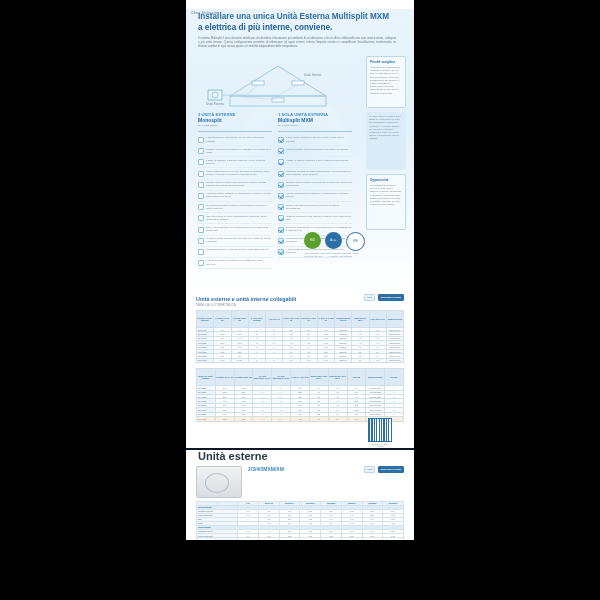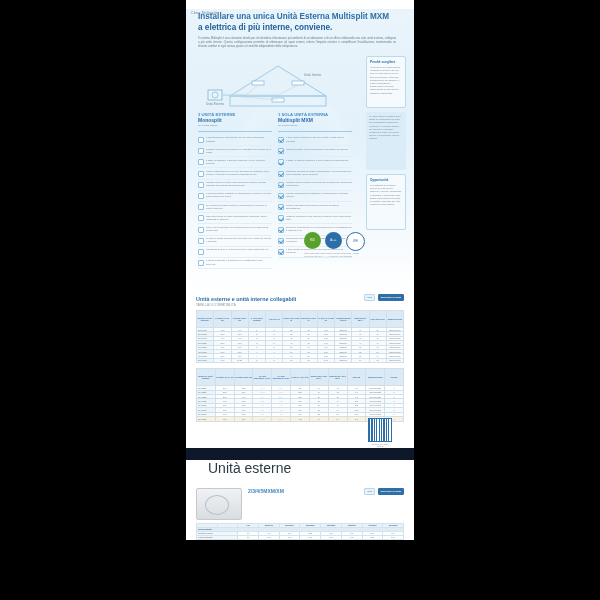--- a/index.html
+++ b/index.html
@@ -68,21 +68,21 @@
   table.dt tr:nth-child(even) td{background:#f8fbfd;}
   table.dt tr:nth-child(even) td.lab{background:#eef5fa;}
   tr.hl td{background:#fdf1dc !important;}
   .qr{position:absolute;right:12px;bottom:6px;width:22px;height:22px;background:
      repeating-linear-gradient(90deg,#2a6fa9 0 1.2px,#fff 1.2px 2.4px),
      repeating-linear-gradient(0deg,rgba(42,111,169,.55) 0 1.2px,rgba(255,255,255,0) 1.2px 2.4px);
      border:1px solid #2a6fa9;}
   .qrcap{position:absolute;right:12px;bottom:1px;width:24px;font-size:1.7px;color:#7d8b94;text-align:center;}
 
   
-  .big-title{font-size:14px;color:#2b3b46;font-weight:400;margin:12px;}
+  .big-title{font-size:11px;color:#2b3b46;font-weight:700;margin:2px;}
   .prodrow{display:flex;align-items:flex-start;gap:6px;margin-top:4px;}
   .prodimg{width:44px;height:30px;background:linear-gradient(180deg,#f0f2f4,#d9dde1);border:.5px solid #c3c9ce;border-radius:2px;position:relative;}
   .prodimg:after{content:"";position:absolute;left:8px;top:6px;width:22px;height:18px;border-radius:50%;border:1.2px solid #b9bfc5;}
   .prodname{font-size:5px;color:#3f88c0;font-weight:700;}
   .spec th,.spec td{border:.3px solid #d4e2ec;font-size:1.8px;line-height:2.3px;color:#6d7c86;padding:.4px 1px;}
   .spec th{background:#e9f2f8;color:#41popup;}
   .spec{border-collapse:collapse;width:100%;table-layout:fixed;margin-top:3px;}
   .spec td.k{background:#f2f7fb;text-align:left;color:#5d6c76;}
   .spec td.v{text-align:center;}
   .spec tr.cat td{background:#dfecf5;color:#2f6fa8;font-weight:700;}

